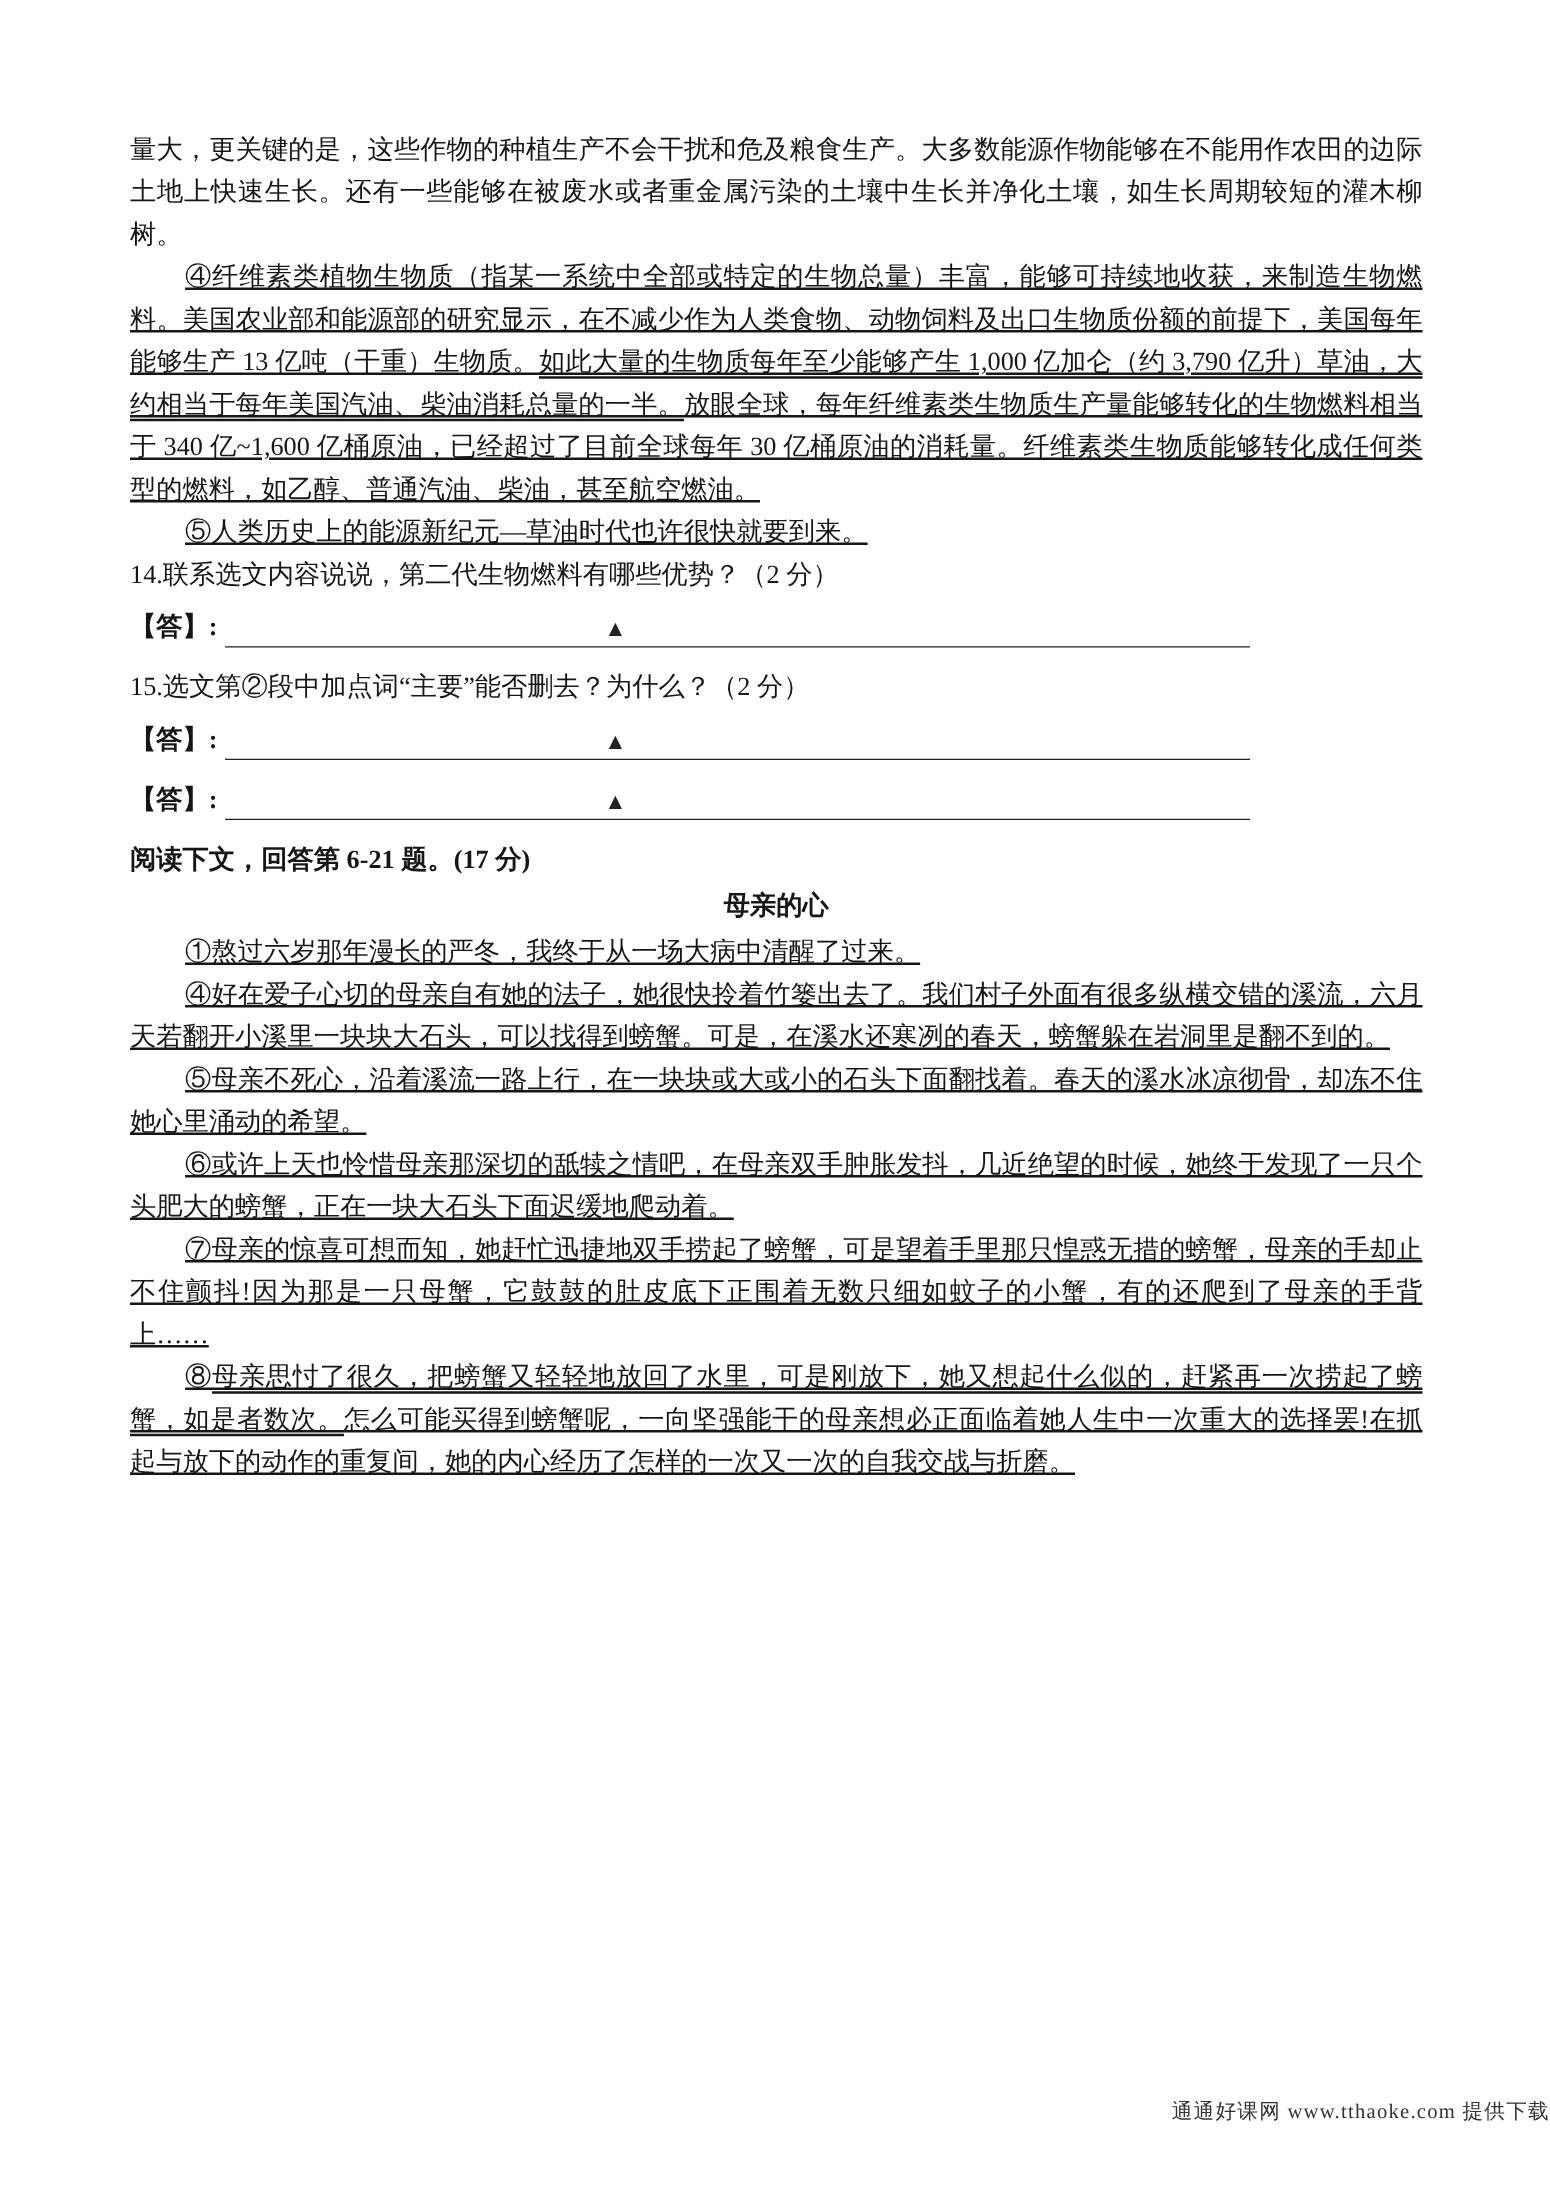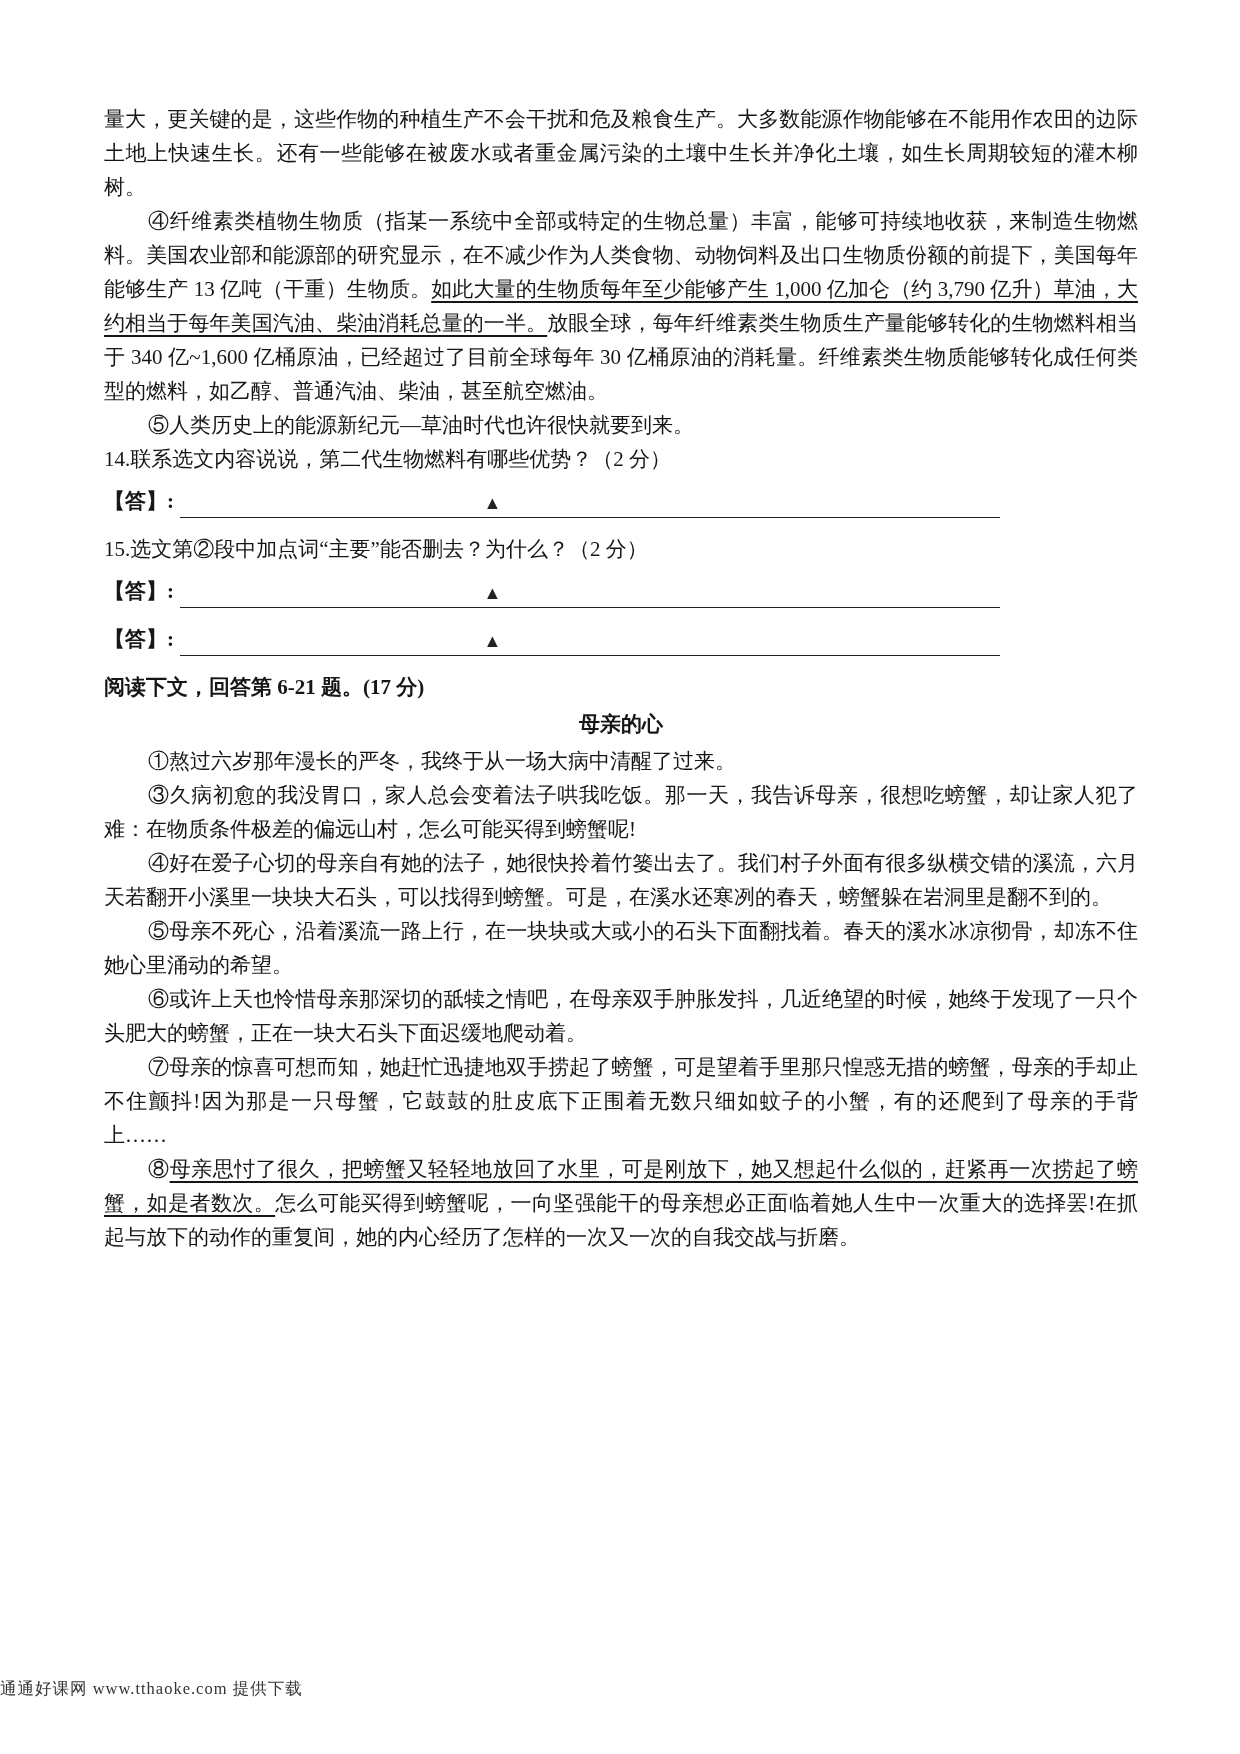--- a/index.html
+++ b/index.html
@@ -15,21 +15,21 @@
   .content {
     position: absolute;
     left: 104px;
     top: 102px;
     width: 1034px;
     font-size: 21px;
     line-height: 1.62;
     text-align: justify;
   }
   .content p { margin: 0; padding: 0; }
-  p.indent { text-indent: 2.1em; }
+  p.indent { text-indent: 2.1em; text-decoration: underline; }
   .u { text-decoration: underline; text-underline-offset: 5px; }
   p.question { text-indent: 0; }
   p.section { font-weight: bold; text-indent: 0; }
   p.title { text-align: center; font-weight: bold; text-indent: 0; margin: 3px 0; }
   .answer-line {
     display: flex;
     align-items: flex-end;
     margin: 8px 0 14px 0;
   }
   .answer-label { font-weight: bold; flex: 0 0 auto; white-space: nowrap; }
@@ -46,21 +46,21 @@
     left: 37%;
     bottom: -1px;
     font-size: 18px;
     color: #222;
   }
   .footer {
     position: absolute;
     left: 0;
     right: 0;
     bottom: 54px;
-    text-align: left;
+    text-align: right;
     font-size: 16.5px;
     color: #333;
     letter-spacing: 1px;
   }
 </style>
 </head>
 <body>
 
 <div class="page">
   <div class="content" id="doc-content">
@@ -83,21 +83,20 @@
       </div>
       <div class="answer-line">
         <span class="answer-label">【答】:</span>
         <span class="answer-blank">
           <span class="answer-marker">▲</span>
         </span>
       </div>
       <p class="section"><span>阅读下文，回答第 6-21 题。(17 分)</span></p>
       <p class="title"><span>母亲的心</span></p>
       <p class="body indent"><span>①熬过六岁那年漫长的严冬，我终于从一场大病中清醒了过来。</span></p>
-      <p class="body indent"><span>③久病初愈的我没胃口，家人总会变着法子哄我吃饭。那一天，我告诉母亲，很想吃螃蟹，却让家人犯了难：在物质条件极差的偏远山村，怎么可能买得到螃蟹呢!</span></p>
       <p class="body indent"><span>④好在爱子心切的母亲自有她的法子，她很快拎着竹篓出去了。我们村子外面有很多纵横交错的溪流，六月天若翻开小溪里一块块大石头，可以找得到螃蟹。可是，在溪水还寒冽的春天，螃蟹躲在岩洞里是翻不到的。</span></p>
       <p class="body indent"><span>⑤母亲不死心，沿着溪流一路上行，在一块块或大或小的石头下面翻找着。春天的溪水冰凉彻骨，却冻不住她心里涌动的希望。</span></p>
       <p class="body indent"><span>⑥或许上天也怜惜母亲那深切的舐犊之情吧，在母亲双手肿胀发抖，几近绝望的时候，她终于发现了一只个头肥大的螃蟹，正在一块大石头下面迟缓地爬动着。</span></p>
       <p class="body indent"><span>⑦母亲的惊喜可想而知，她赶忙迅捷地双手捞起了螃蟹，可是望着手里那只惶惑无措的螃蟹，母亲的手却止不住颤抖!因为那是一只母蟹，它鼓鼓的肚皮底下正围着无数只细如蚊子的小蟹，有的还爬到了母亲的手背上……</span></p>
       <p class="body indent"><span>⑧</span><span class="u">母亲思忖了很久，把螃蟹又轻轻地放回了水里，可是刚放下，她又想起什么似的，赶紧再一次捞起了螃蟹，如是者数次。</span><span>怎么可能买得到螃蟹呢，一向坚强能干的母亲想必正面临着她人生中一次重大的选择罢!在抓起与放下的动作的重复间，她的内心经历了怎样的一次又一次的自我交战与折磨。</span></p>
     </div>
   <div class="footer">
     <span>通通好课网  www.tthaoke.com 提供下载</span>
   </div>
 </div>

